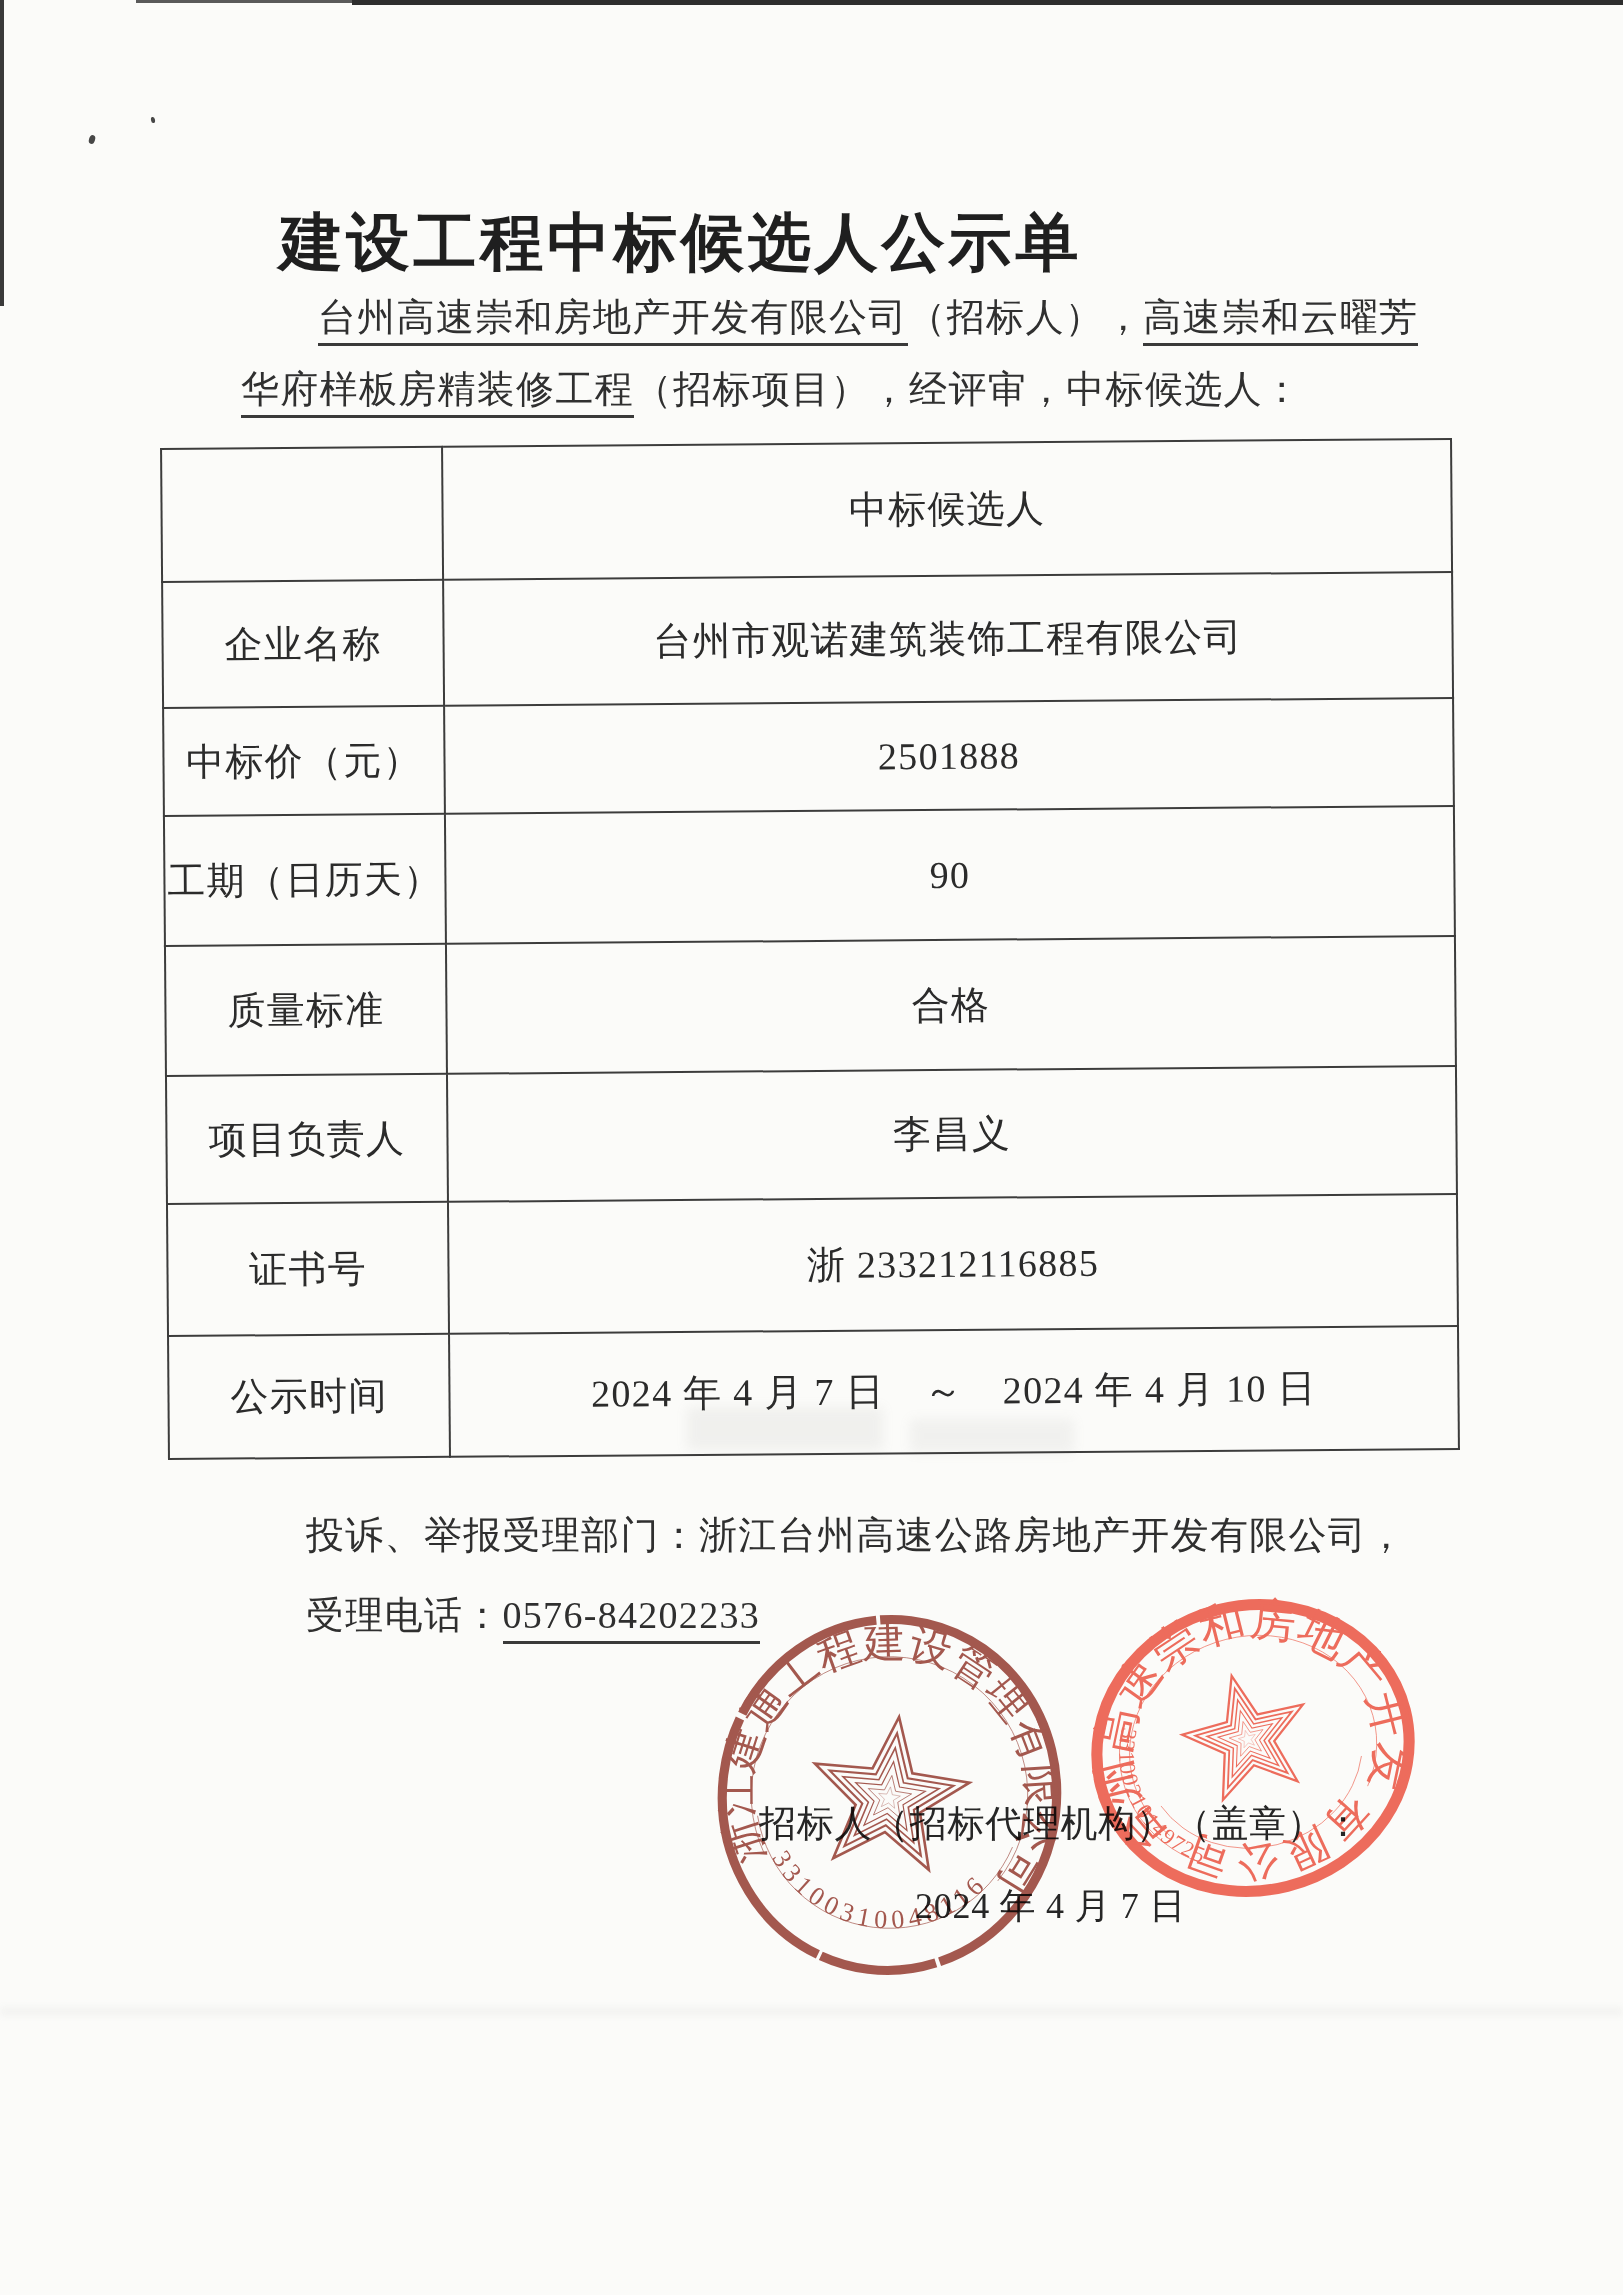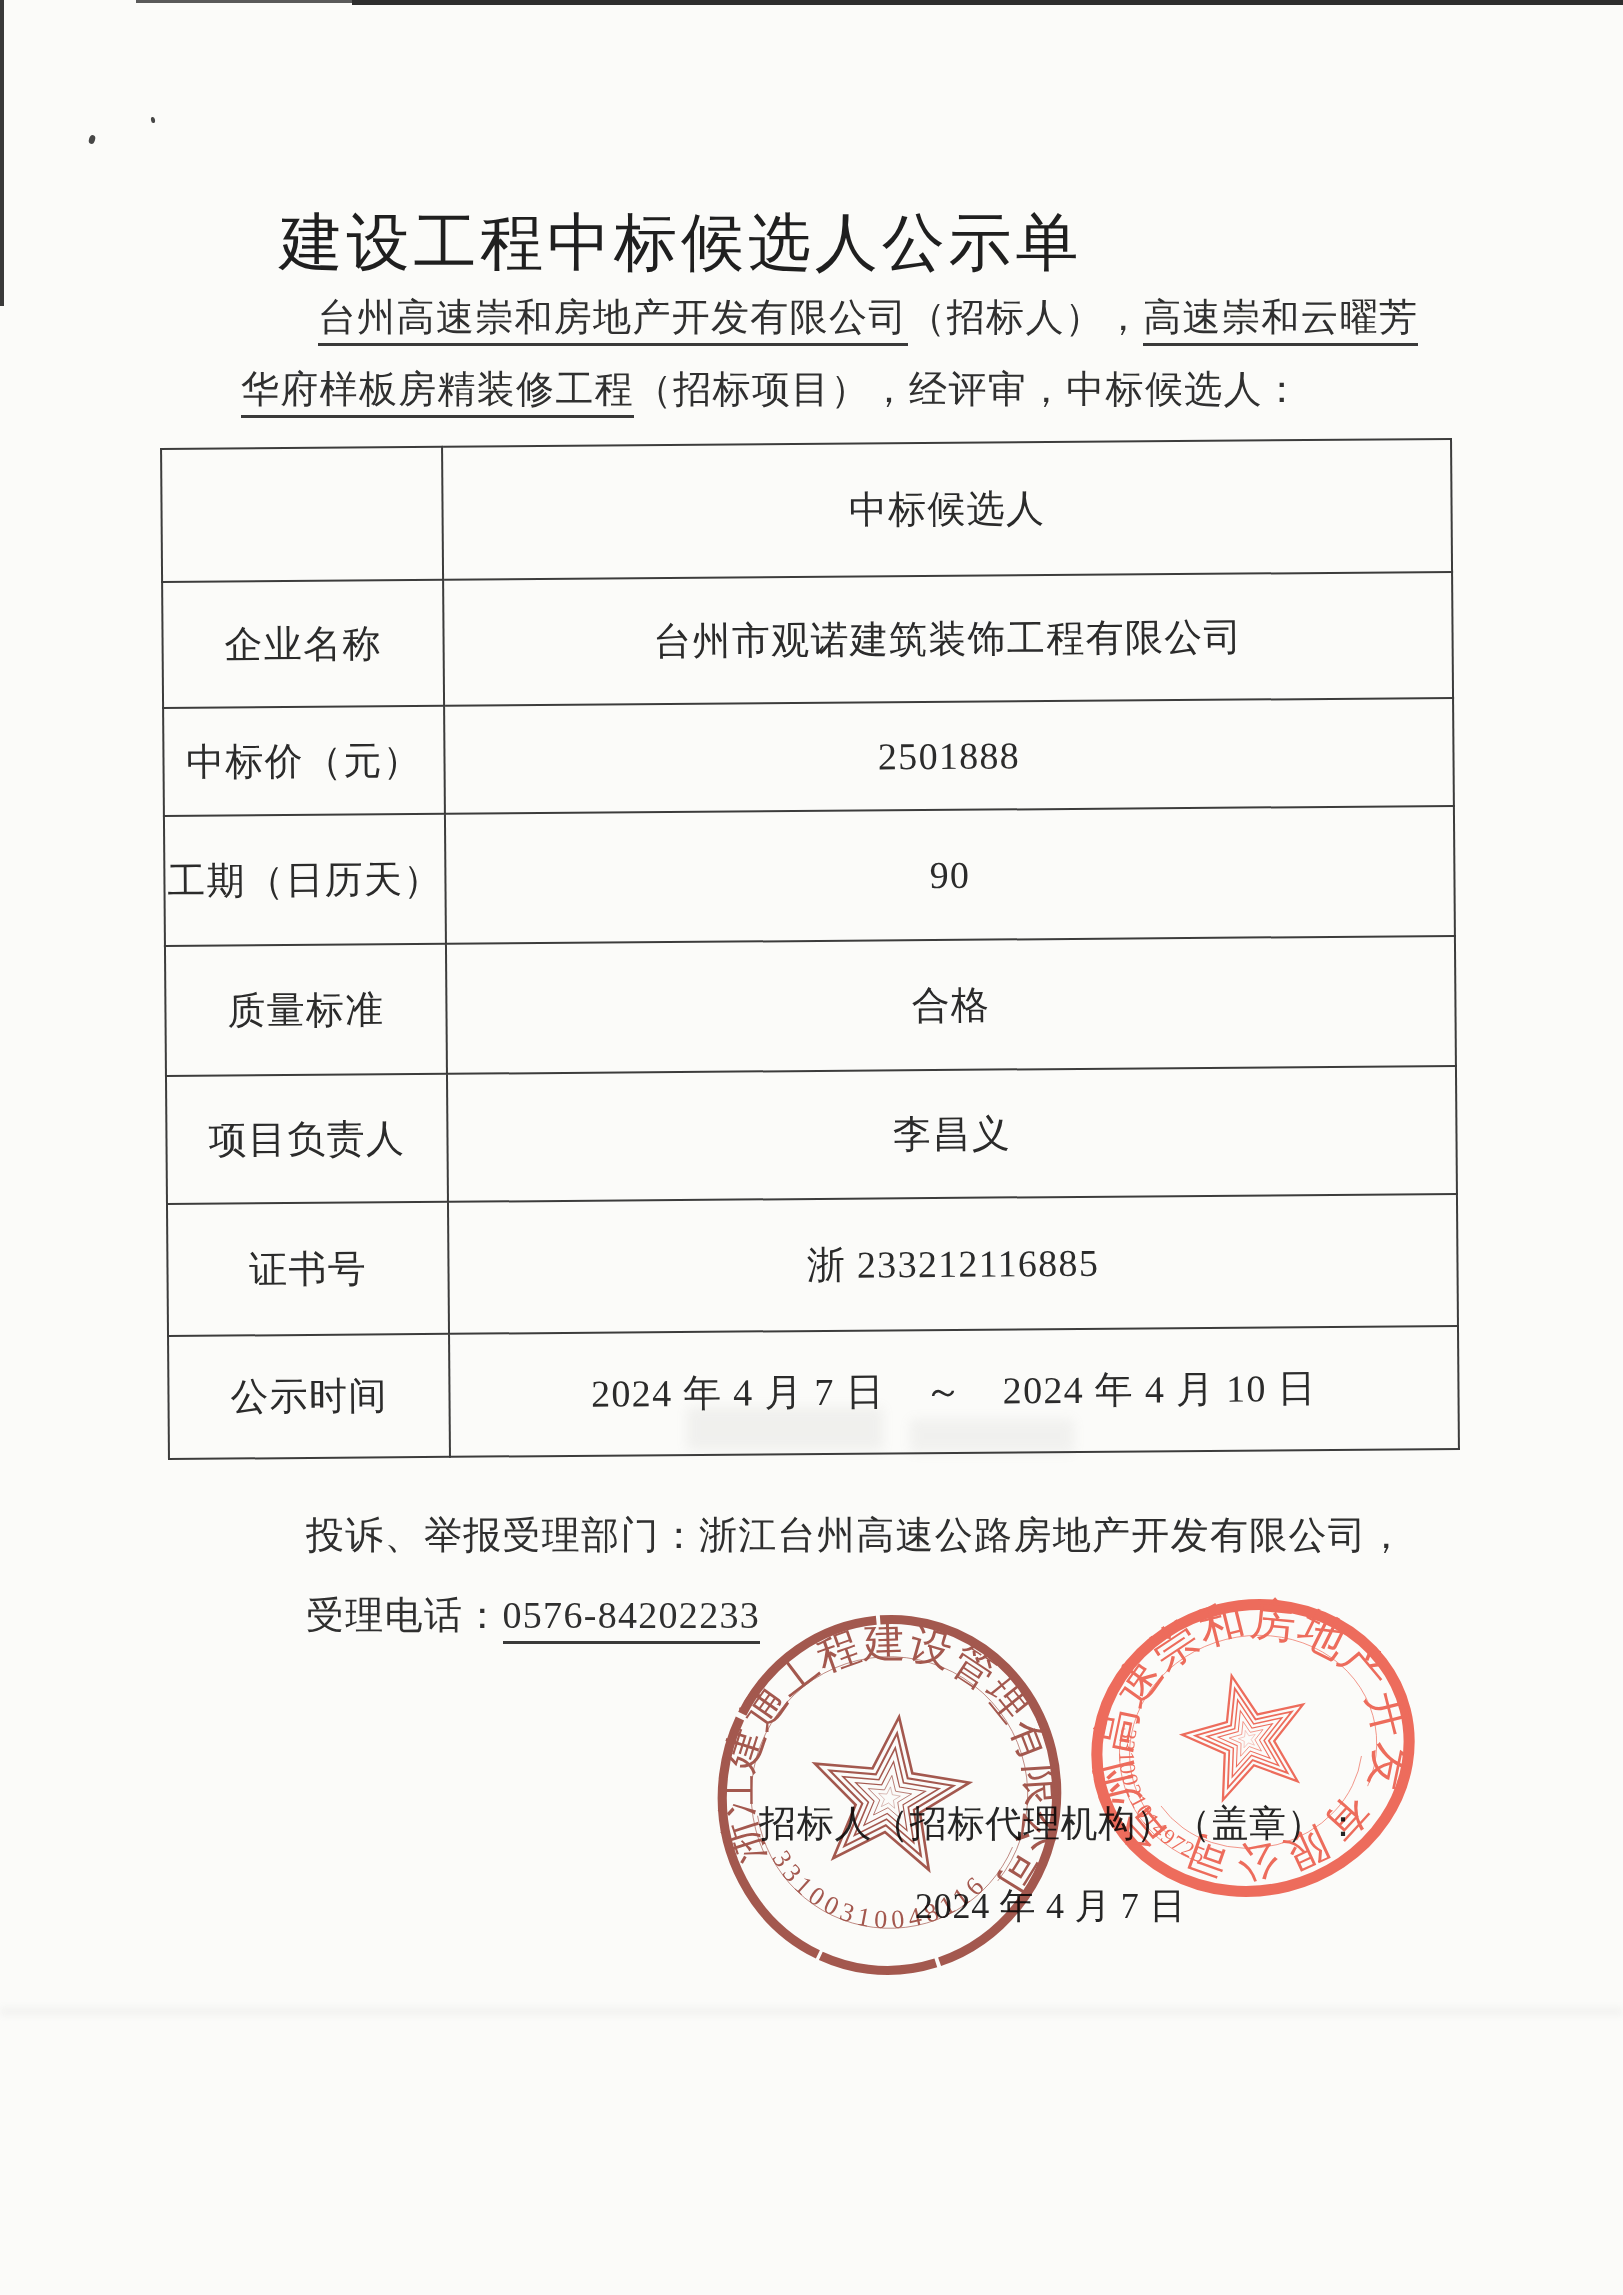--- a/index.html
+++ b/index.html
@@ -17,21 +17,21 @@
   .speck{position:absolute;background:#474747;border-radius:50%;}
   .speck-1{left:89px;top:135px;width:5.9px;height:9.2px;transform:rotate(18deg);}
   .speck-2{left:151px;top:117px;width:3.9px;height:5.9px;transform:rotate(-12deg);}
   .smudge{position:absolute;background:#9a9a96;filter:blur(5.9px);}
   .smudge-1{left:687px;top:1407px;width:196px;height:43px;opacity:.11;}
   .smudge-2{left:910px;top:1419px;width:164px;height:34px;opacity:.10;}
   .smudge-3{left:0;top:2007px;width:1623px;height:9.2px;opacity:.07;filter:blur(3.3px);}
   
   .doc-title{
     position:absolute;left:0;top:200px;width:1362px;text-align:center;
-    font-family:"DejaVu Sans","Liberation Sans",sans-serif;font-weight:normal;
+    font-family:"DejaVu Sans","Liberation Sans",sans-serif;font-weight:bold;
     font-size:63px;letter-spacing:3.9px;color:#1f1f1f;
   }
   
   .intro-line{position:absolute;font-size:38px;letter-spacing:1.3px;color:#303030;text-align:right;}
   .intro-1{left:318px;top:292px;}
   .intro-2{left:241px;top:364px;}
   .u{border-bottom:3.3px solid #3a3a3a;padding-bottom:5.2px;}
   
   .bid-table{
     position:absolute;left:164px;top:443px;

